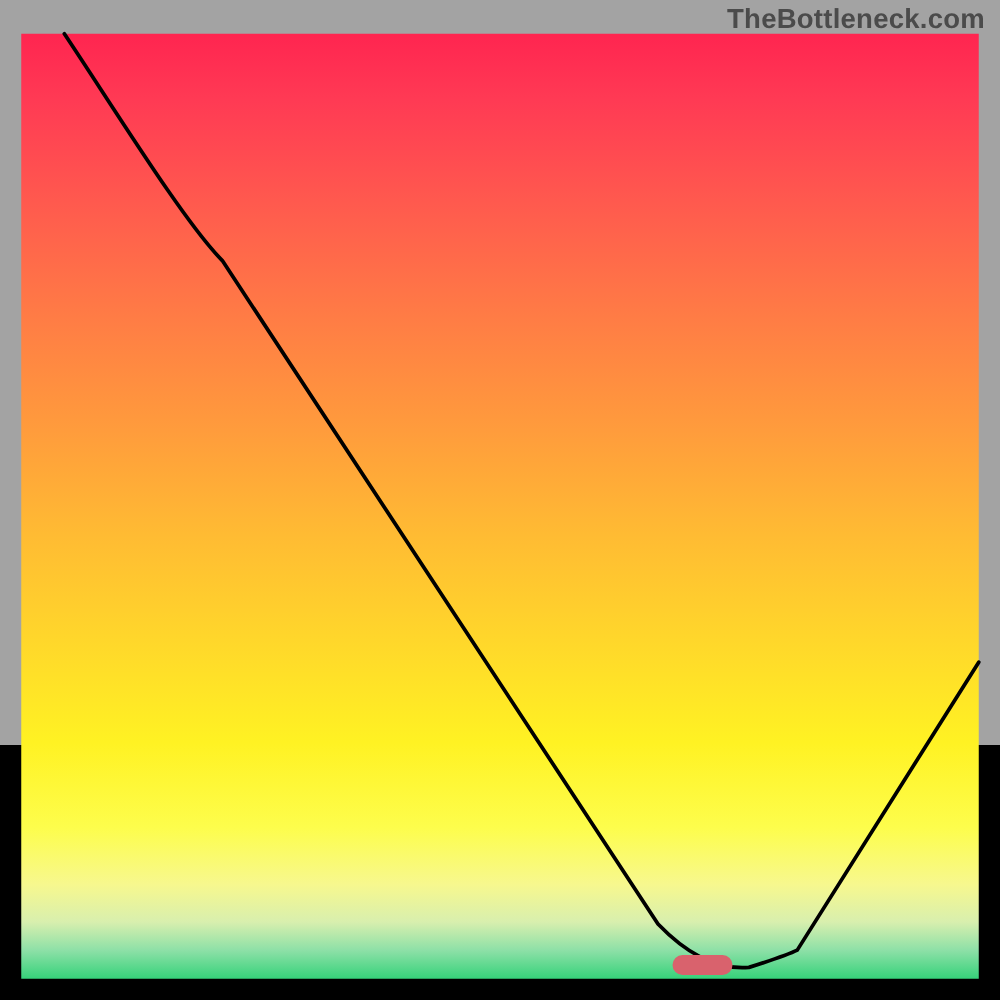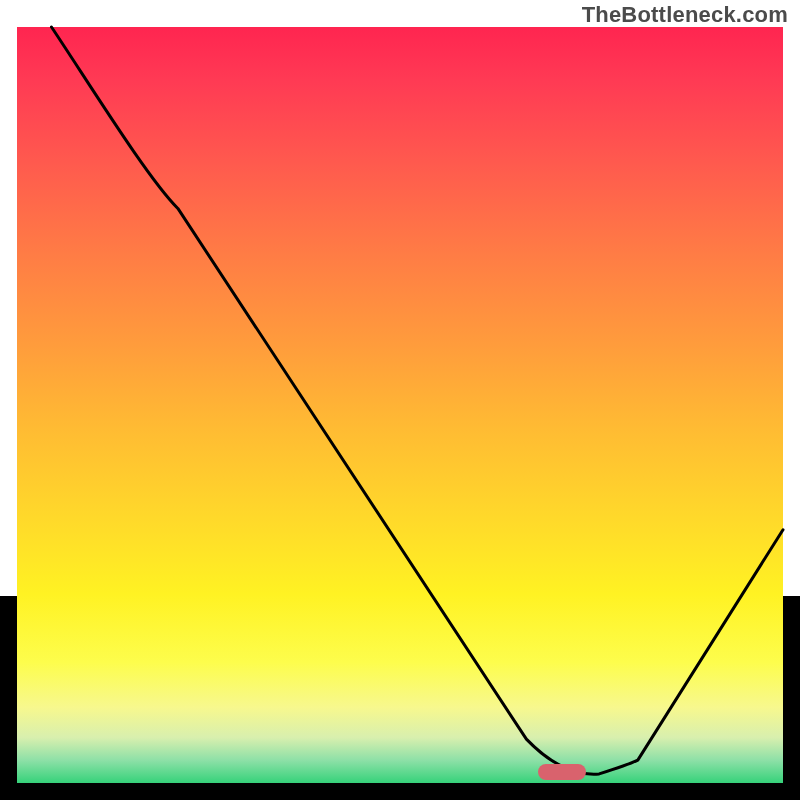--- a/index.html
+++ b/index.html
@@ -6,21 +6,21 @@
     margin: 0;
     padding: 0;
     width: 800px;
     height: 800px;
     overflow: hidden;
     background: #000;
   }
   .outer-frame {
     width: 800px;
     height: 596px;
-    background: #ffffff;
+    background: #a3a3a3;
     position: relative;
   }
   .watermark {
     position: absolute;
     top: 2px;
     right: 12px;
     font-family: Arial, Helvetica, sans-serif;
     font-size: 22px;
     font-weight: 600;
     color: #4b4b4b;

